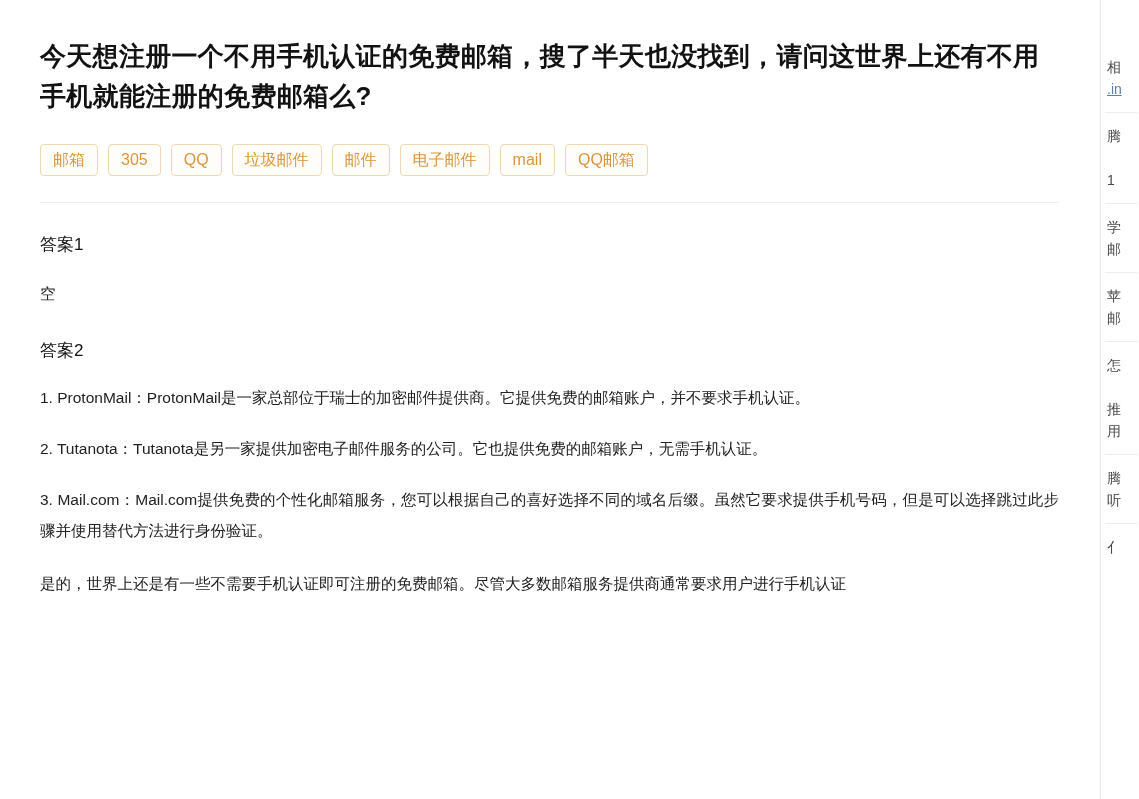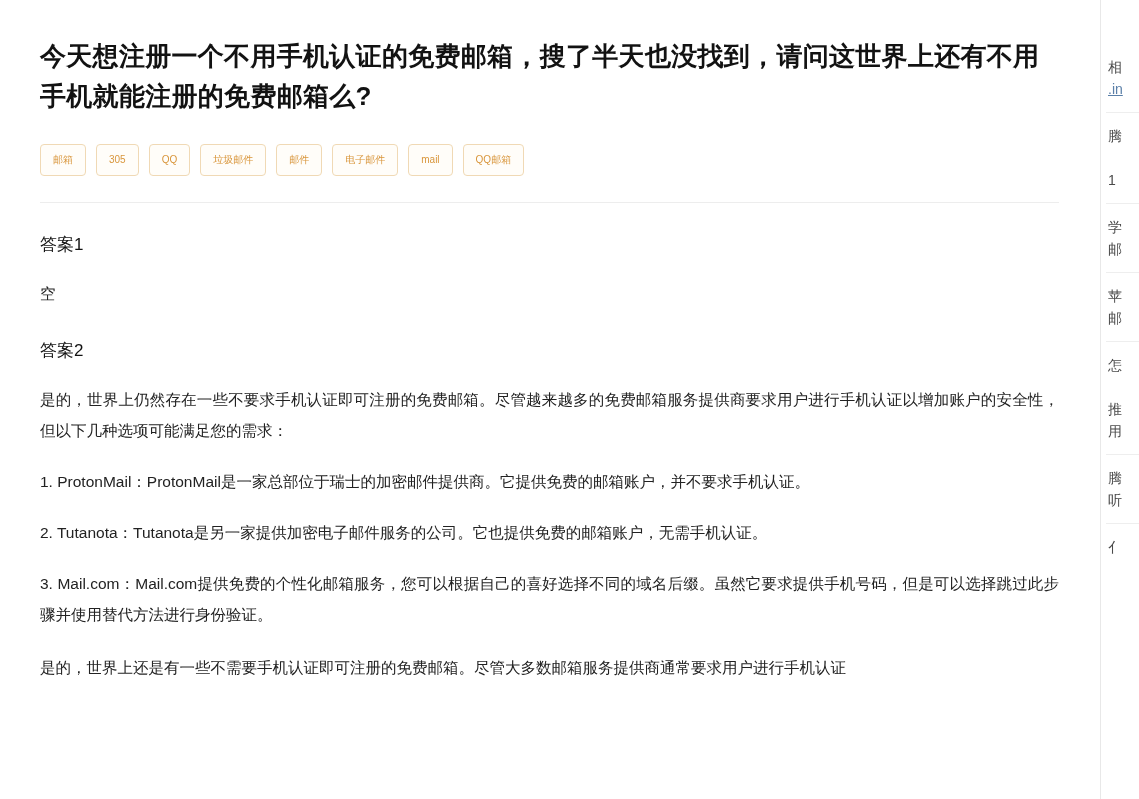--- a/index.html
+++ b/index.html
@@ -13,21 +13,20 @@
     overflow: hidden;
     font-family: "Liberation Sans", sans-serif;
     color: #1a1a1a;
   }
   .page {
     position: relative;
     width: 1139px;
     height: 799px;
     background: #ffffff;
     display: flex;
-    justify-content: space-between;
   }
   .main-col {
     width: 1099px;
     box-sizing: border-box;
     padding: 0 40px 0 40px;
     position: relative;
   }
   .divider-vert {
     position: absolute;
     left: 1100px;
@@ -49,21 +48,21 @@
     display: flex;
     flex-wrap: wrap;
     gap: 10px;
     margin-top: 28px;
   }
   .tag {
     border: 1px solid #f0d9b5;
     color: #d9963c;
     background: #fffdf9;
     border-radius: 4px;
-    font-size: 10px;
+    font-size: 16px;
     line-height: 16px;
     padding: 7px 12px;
     white-space: nowrap;
   }
   .hr {
     border: none;
     border-top: 1px solid #ededed;
     margin: 26px 0 0 0;
     height: 0;
   }
@@ -131,21 +130,20 @@
 
     <hr class="hr">
 
     <div>
       <div class="answer-head">答案1</div>
       <p class="para first">空</p>
     </div>
 
     <div>
       <div class="answer-head">答案2</div>
-      <p class="para first">是的，世界上仍然存在一些不要求手机认证即可注册的免费邮箱。尽管越来越多的免费邮箱服务提供商要求用户进行手机认证以增加账户的安全性，但以下几种选项可能满足您的需求：</p>
       <p class="para">1. ProtonMail：ProtonMail是一家总部位于瑞士的加密邮件提供商。它提供免费的邮箱账户，并不要求手机认证。</p>
       <p class="para">2. Tutanota：Tutanota是另一家提供加密电子邮件服务的公司。它也提供免费的邮箱账户，无需手机认证。</p>
       <p class="para">3. Mail.com：Mail.com提供免费的个性化邮箱服务，您可以根据自己的喜好选择不同的域名后缀。虽然它要求提供手机号码，但是可以选择跳过此步骤并使用替代方法进行身份验证。</p>
     </div>
 
     <div>
       <p class="para first">是的，世界上还是有一些不需要手机认证即可注册的免费邮箱。尽管大多数邮箱服务提供商通常要求用户进行手机认证</p>
     </div>
 
     <div class="divider-vert"></div>

